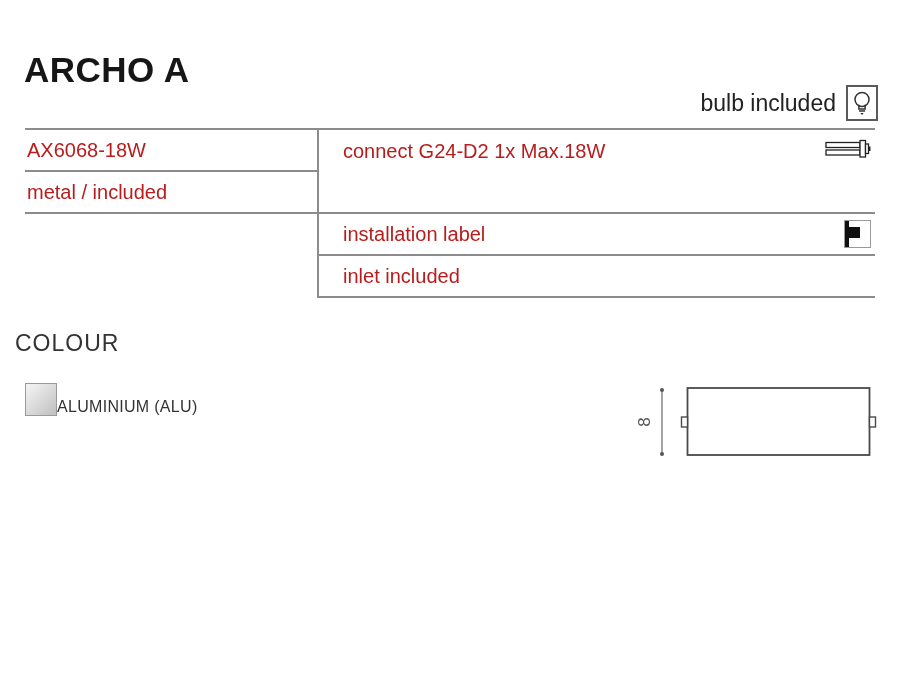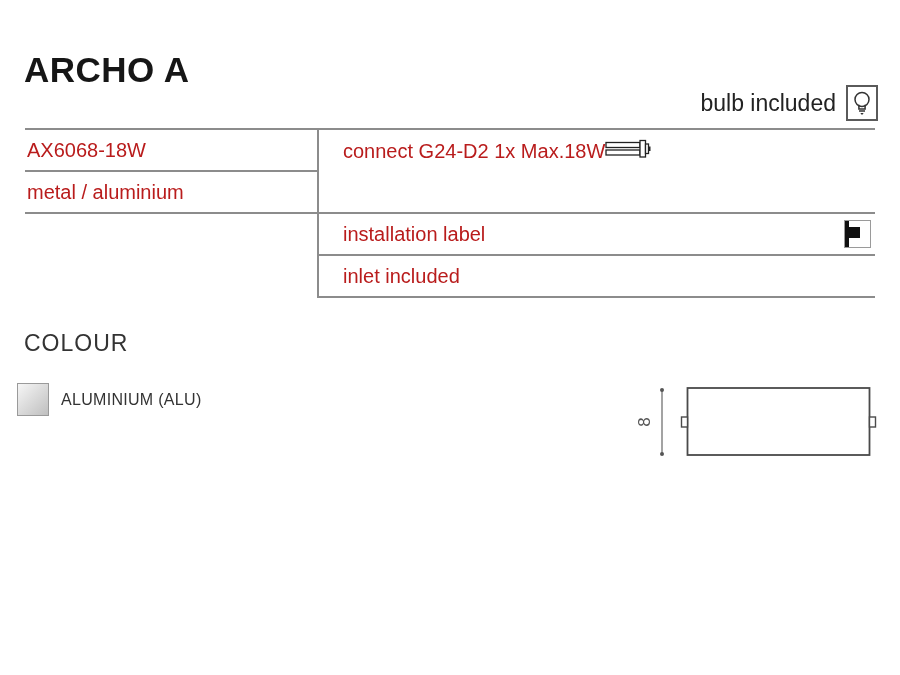--- a/index.html
+++ b/index.html
@@ -28,30 +28,30 @@
     border-top:2px solid #8c8c8c;
   }
   .cell {
     display:flex; align-items:center;
     font-size:20px; color:#b91c1c;
     border-bottom:2px solid #8c8c8c;
   }
   .cell.left  { grid-column:1; padding-left:2px; padding-right:8px; }
   .cell.right { grid-column:2; border-left:2px solid #8c8c8c; padding-left:24px; padding-right:4px; justify-content:space-between; }
   .cell.span2 { grid-row:1 / 3; align-items:flex-start; }
-  .span2-inner { height:42px; width:100%; display:flex; align-items:center; }
+  .span2-inner { height:42px; width:100%; display:flex; align-items:center; justify-content:space-between; }
   .badge { margin-left:auto; margin-right:10px; display:block; }
   
   .colour-heading {
-    position:absolute; left:24px; top:330px;
+    position:absolute; left:15px; top:330px;
     font-size:23px; color:#333333; letter-spacing:1px; font-weight:400;
   }
   .swatch-row {
-    position:absolute; left:17px; top:383px;
-    display:flex; align-items:center; gap:12px;
+    position:absolute; left:25px; top:383px;
+    display:flex; align-items:flex-end; 
   }
   .swatch {
     width:32px; height:33px; border:1px solid #9a9a9a;
     background:linear-gradient(135deg,#f6f6f6 0%,#e9e9e9 45%,#bfbfbf 100%);
   }
   .swatch-label { font-size:16px; color:#333333; letter-spacing:0.3px; }
   
   .install-icon { position:relative; width:27px; height:28px; border:1px solid #9a9a9a; background:#fff; flex:0 0 auto; }
   .install-icon .wall { position:absolute; left:0; top:0; width:4px; height:100%; background:#101010; }
   .install-icon .fixture { position:absolute; left:4px; top:6px; width:11px; height:11px; background:#101010; }
@@ -76,21 +76,21 @@
       </svg>
     </span>
   </div>
 
   <div class="spec-table">
 
     <div class="cell left" style="grid-row:1">
       <span>AX6068-18W</span>
     </div>
     <div class="cell left" style="grid-row:2">
-      <span>metal / aluminium</span>
+      <span>metal / included</span>
     </div>
 
     <div class="cell right span2">
       <div class="span2-inner">
         <span>connect G24-D2 1x Max.18W</span>
         <span>
           <svg width="46" height="22" viewBox="0 0 46 22">
             <rect x="1" y="4.5" width="34" height="5" fill="#fff" stroke="#222" stroke-width="1.3"></rect>
             <rect x="1" y="12" width="34" height="5" fill="#fff" stroke="#222" stroke-width="1.3"></rect>
             <rect x="35" y="2.5" width="5.5" height="16.5" fill="#fff" stroke="#222" stroke-width="1.3"></rect>

